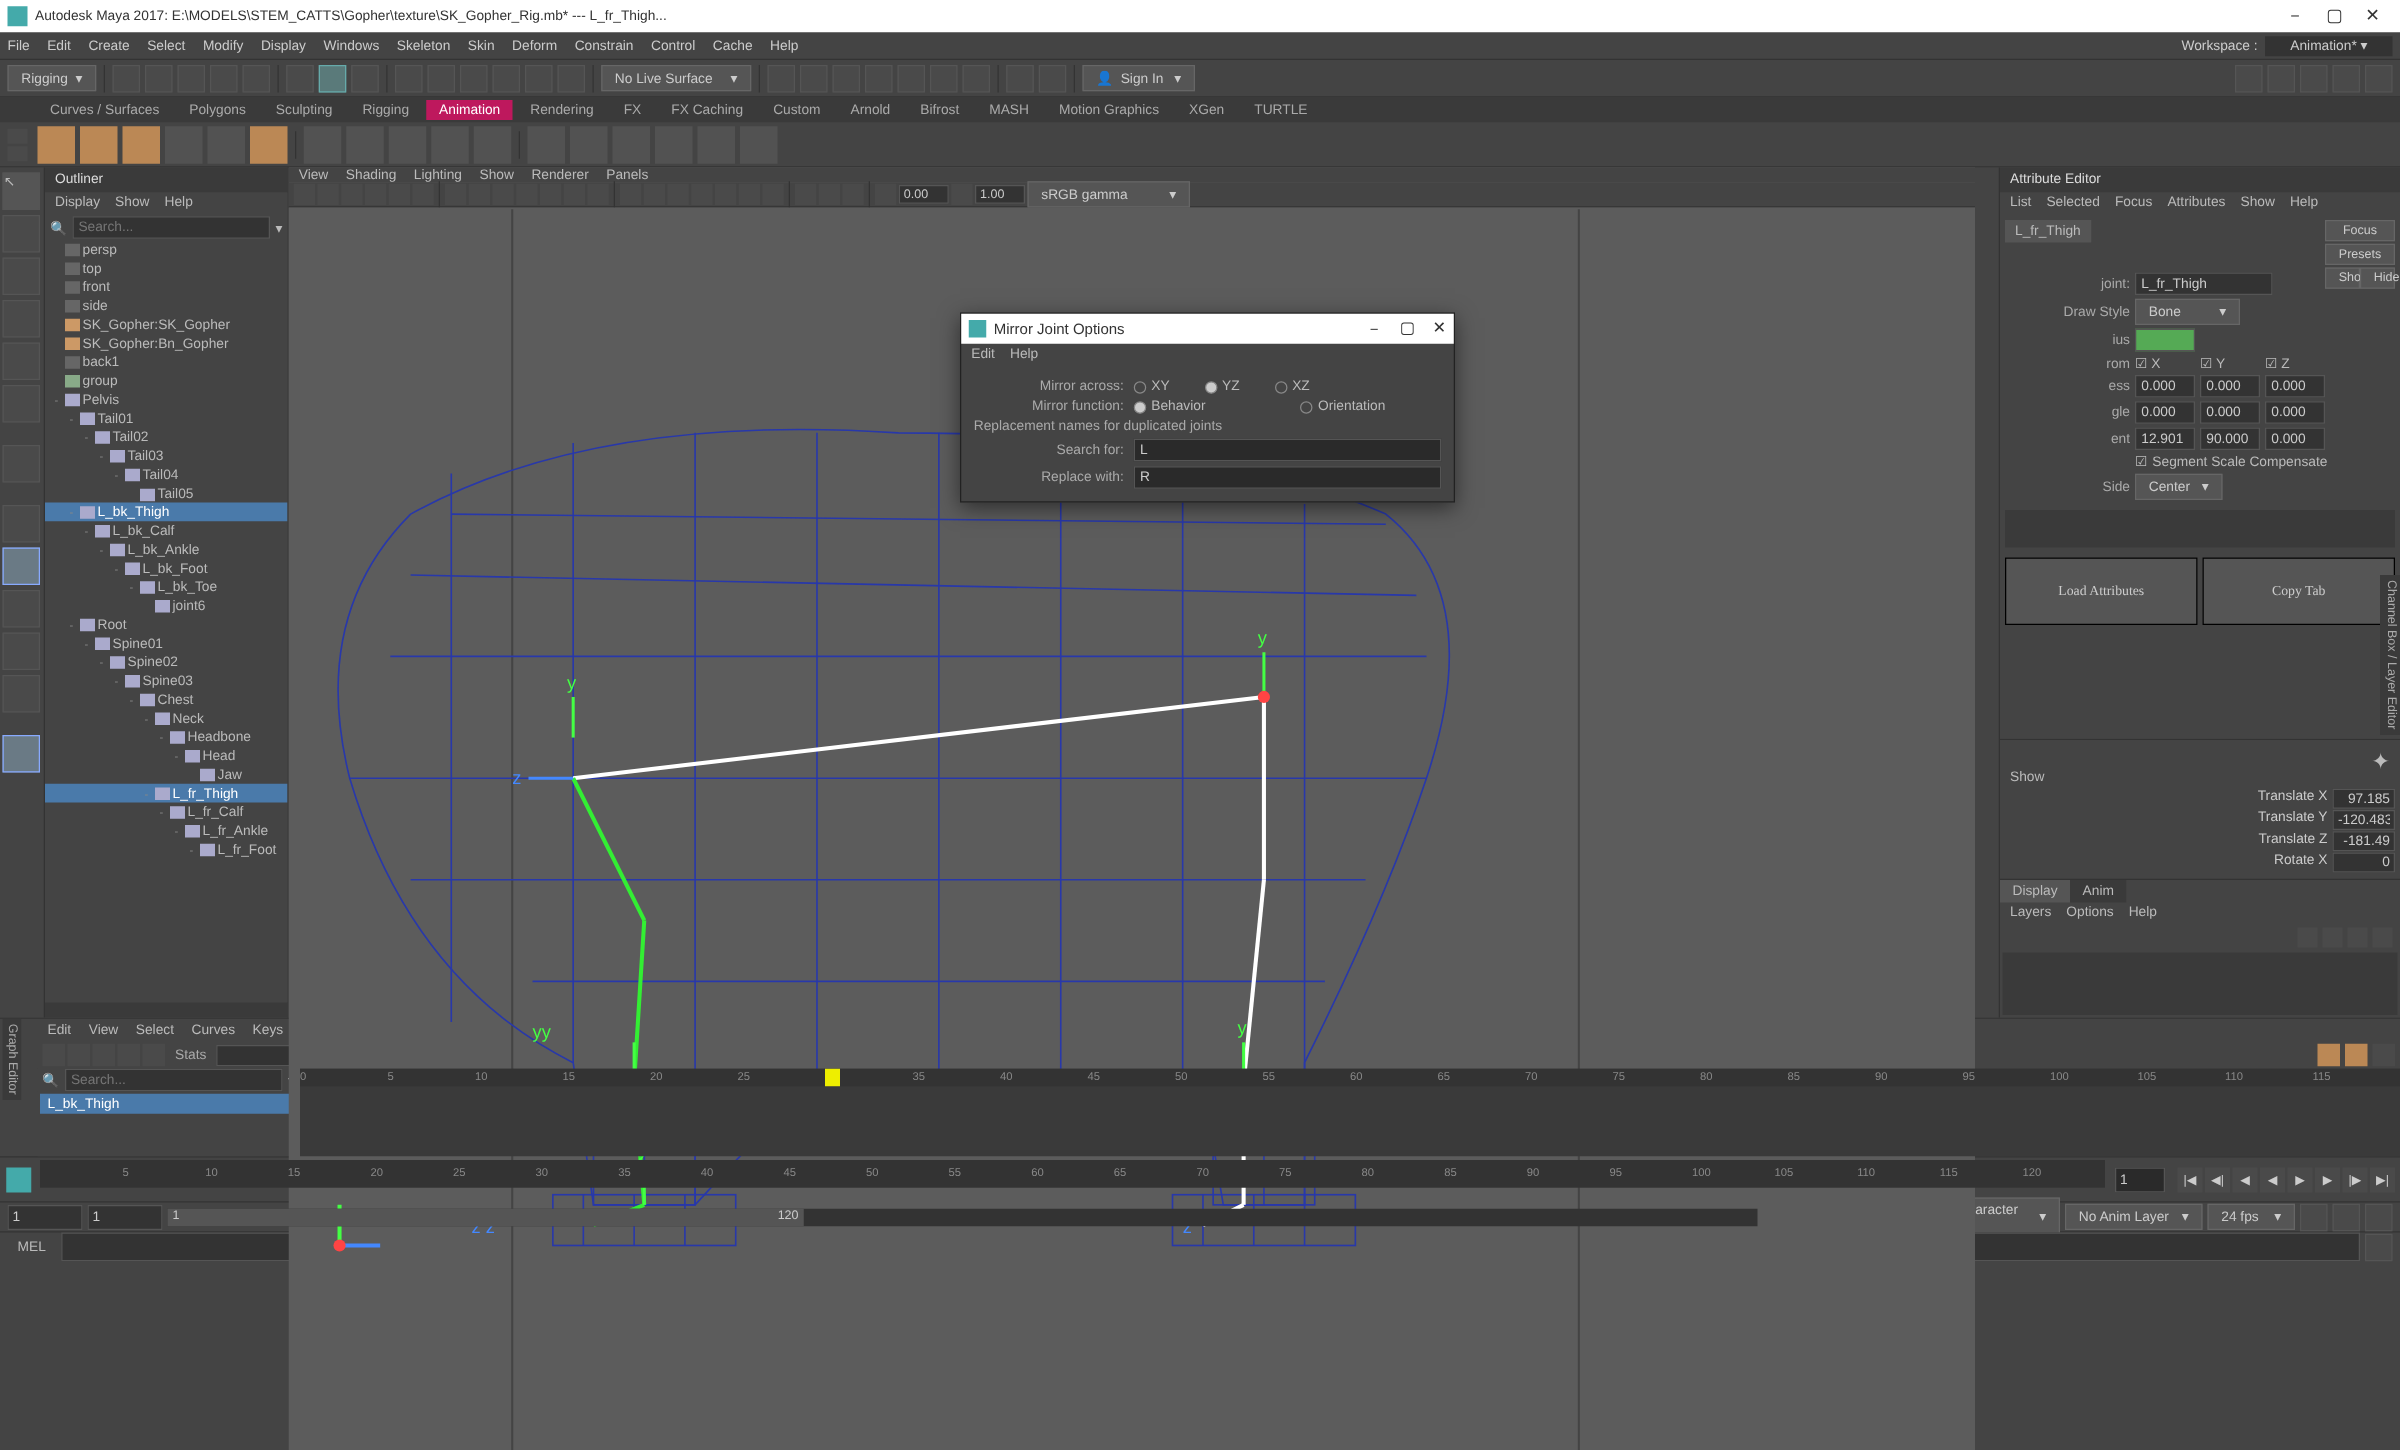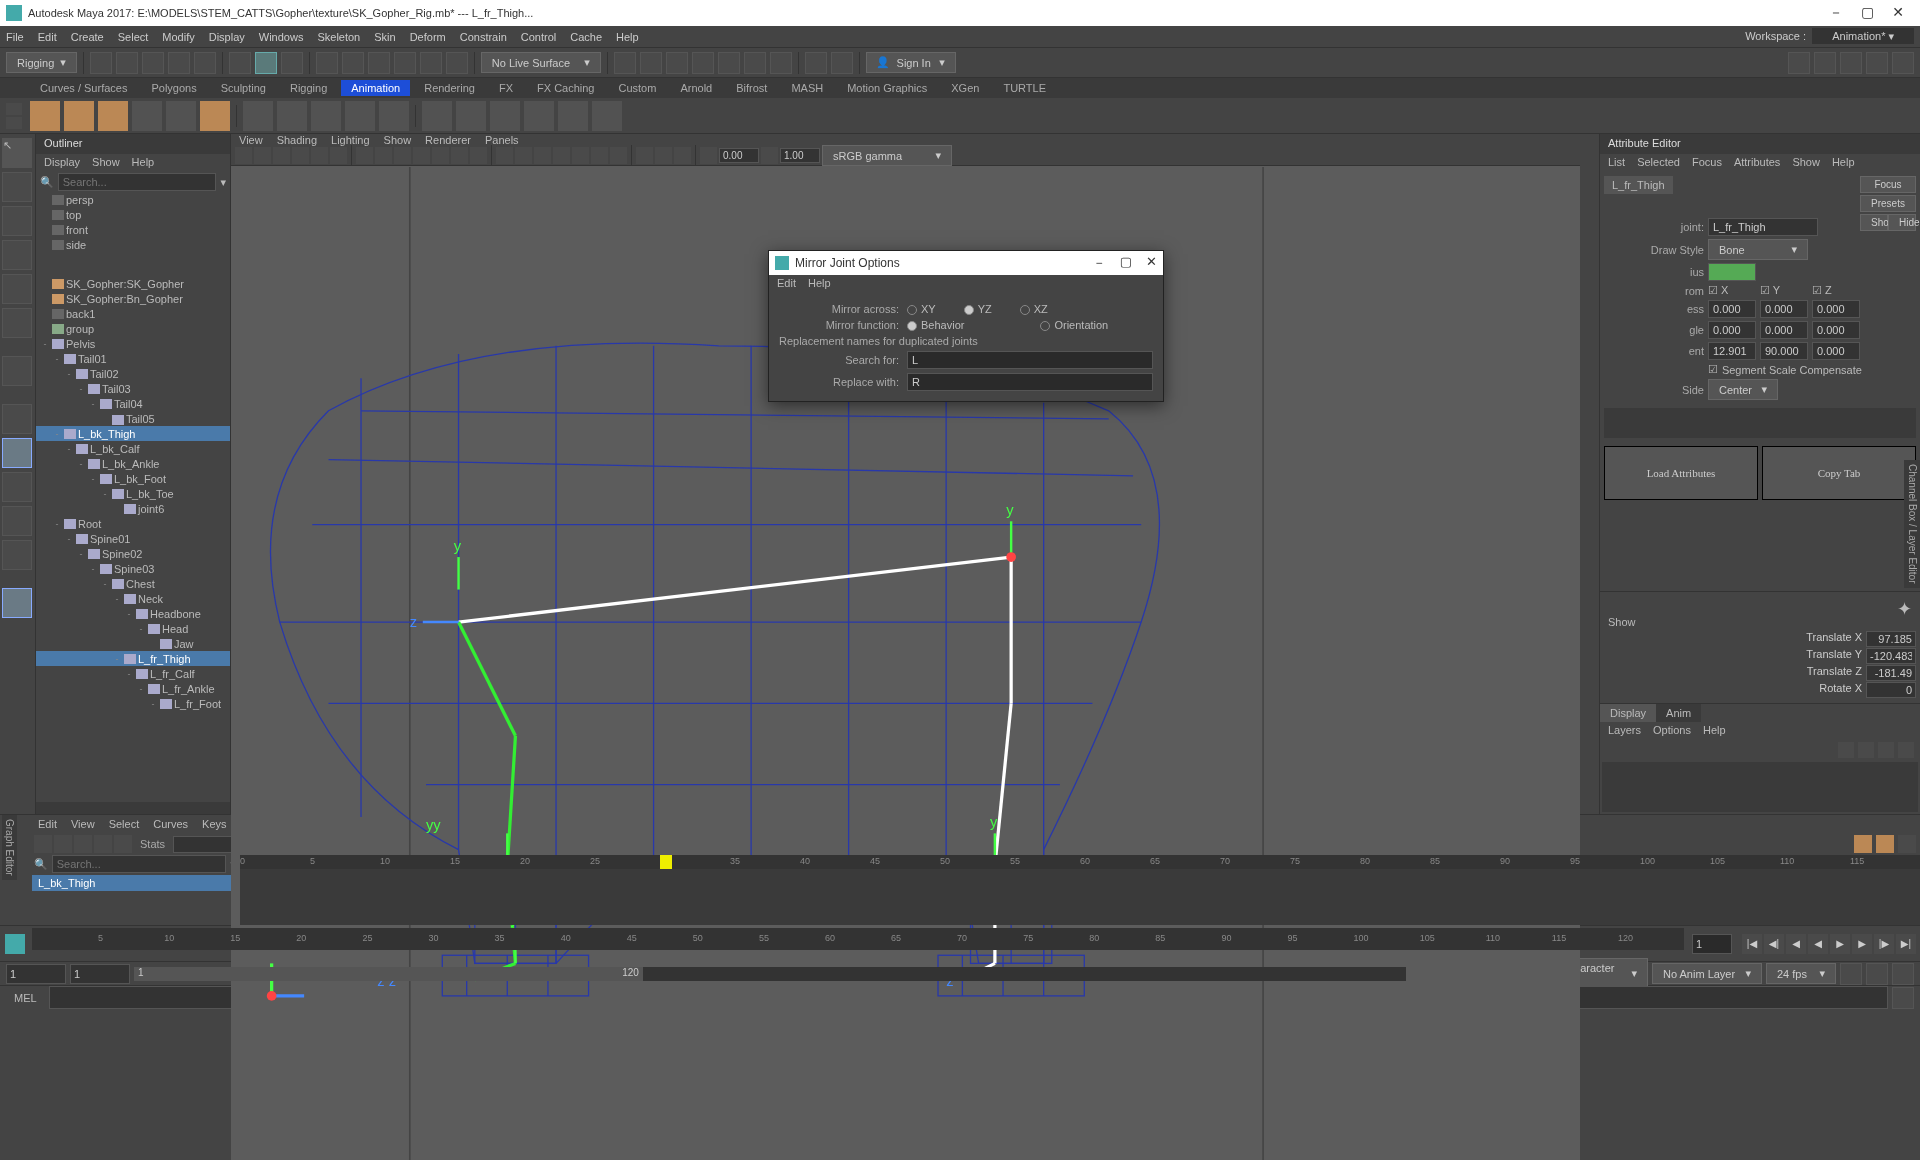--- a/index.html
+++ b/index.html
@@ -9,21 +9,21 @@
 .titlebar .winbtns { margin-left:auto; display:flex; gap:18px; font-size:14px; padding-right:10px; }
 .menubar { height:22px; background:#444; display:flex; align-items:center; padding:0 6px; gap:14px; font-size:11px; color:#ccc; border-bottom:1px solid #333; }
 .menubar .ws { margin-left:auto; }
 .toolbar1 { height:30px; background:#444; display:flex; align-items:center; padding:0 6px; gap:4px; border-bottom:1px solid #333; }
 .dropdown { background:#555; border:1px solid #666; padding:3px 10px; color:#ccc; display:flex; align-items:center; gap:6px; }
 .tbtn { width:22px; height:22px; background:#4a4a4a; border:1px solid #555; }
 .tbtn.on { background:#5a7a7a; border:1px solid #6aa; }
 .sep { width:1px; height:22px; background:#333; margin:0 2px; }
 .shelf-tabs { height:20px; background:#3a3a3a; display:flex; align-items:center; padding-left:30px; gap:4px; font-size:11px; }
 .shelf-tabs .tab { padding:2px 10px; color:#aaa; }
-.shelf-tabs .tab.active { background:#1d4ed8; color:#fff; }
+.shelf-tabs .tab.active { background:#be185d; color:#fff; }
 .shelf { height:36px; background:#444; display:flex; align-items:center; padding:0 6px; gap:4px; border-bottom:1px solid #333; }
 .shelf .sicon { width:30px; height:30px; background:#525252; border:none; }
 .shelf .sicon.hi { background:#b85; }
 .main { display:flex; height:680px; }
 .ltools { width:36px; background:#444; display:flex; flex-direction:column; gap:4px; padding:4px 2px; border-right:1px solid #333; }
 .ltools .lt { width:30px; height:30px; background:#4a4a4a; border:1px solid #555; }
 .ltools .lt.active { background:#6a7a85; border:1px solid #8af; }
 .outliner { width:195px; background:#444; border-right:1px solid #333; display:flex; flex-direction:column; }
 .panel-hdr { height:20px; background:#3a3a3a; padding:3px 8px; color:#ddd; font-size:11px; }
 .sub-menu { height:18px; background:#444; padding:2px 8px; display:flex; gap:12px; font-size:11px; color:#bbb; }
@@ -279,21 +279,21 @@
         <div class="tree-item" style="padding-left: 4px;">
           <span class="exp"></span>
           <span class="ic cam"></span>
           <span>front</span>
         </div>
         <div class="tree-item" style="padding-left: 4px;">
           <span class="exp"></span>
           <span class="ic cam"></span>
           <span>side</span>
         </div>
-        <div class="tree-item" style="padding-left: 4px; margin-top: 24px;">
+        <div class="tree-item" style="padding-left: 4px;">
           <span class="exp"></span>
           <span class="ic mesh"></span>
           <span>SK_Gopher:SK_Gopher</span>
         </div>
         <div class="tree-item" style="padding-left: 4px;">
           <span class="exp"></span>
           <span class="ic mesh"></span>
           <span>SK_Gopher:Bn_Gopher</span>
         </div>
         <div class="tree-item" style="padding-left: 4px;">
@@ -582,21 +582,21 @@
           <button style="width:28px">Show</button>
           <button style="width:28px">Hide</button>
         </div>
       </div>
       <div class="attr-row" style="margin-top:20px;">
         <label>joint:</label>
         <input type="text" style="width: 110px;" value="L_fr_Thigh">
       </div>
       <div class="attr-row">
         <label>Draw Style</label>
-        <div class="dropdown" style="width:100px">
+        <div class="dropdown" style="width:84px">
           <span>Bone</span>
             <span style="margin-left:auto">▾</span>
         </div>
       </div>
       <div class="attr-row">
         <label>ius</label>
         <input class="num" value="" style="background: rgb(85, 170, 85);">
       </div>
       <div class="attr-row">
         <label>rom</label>

